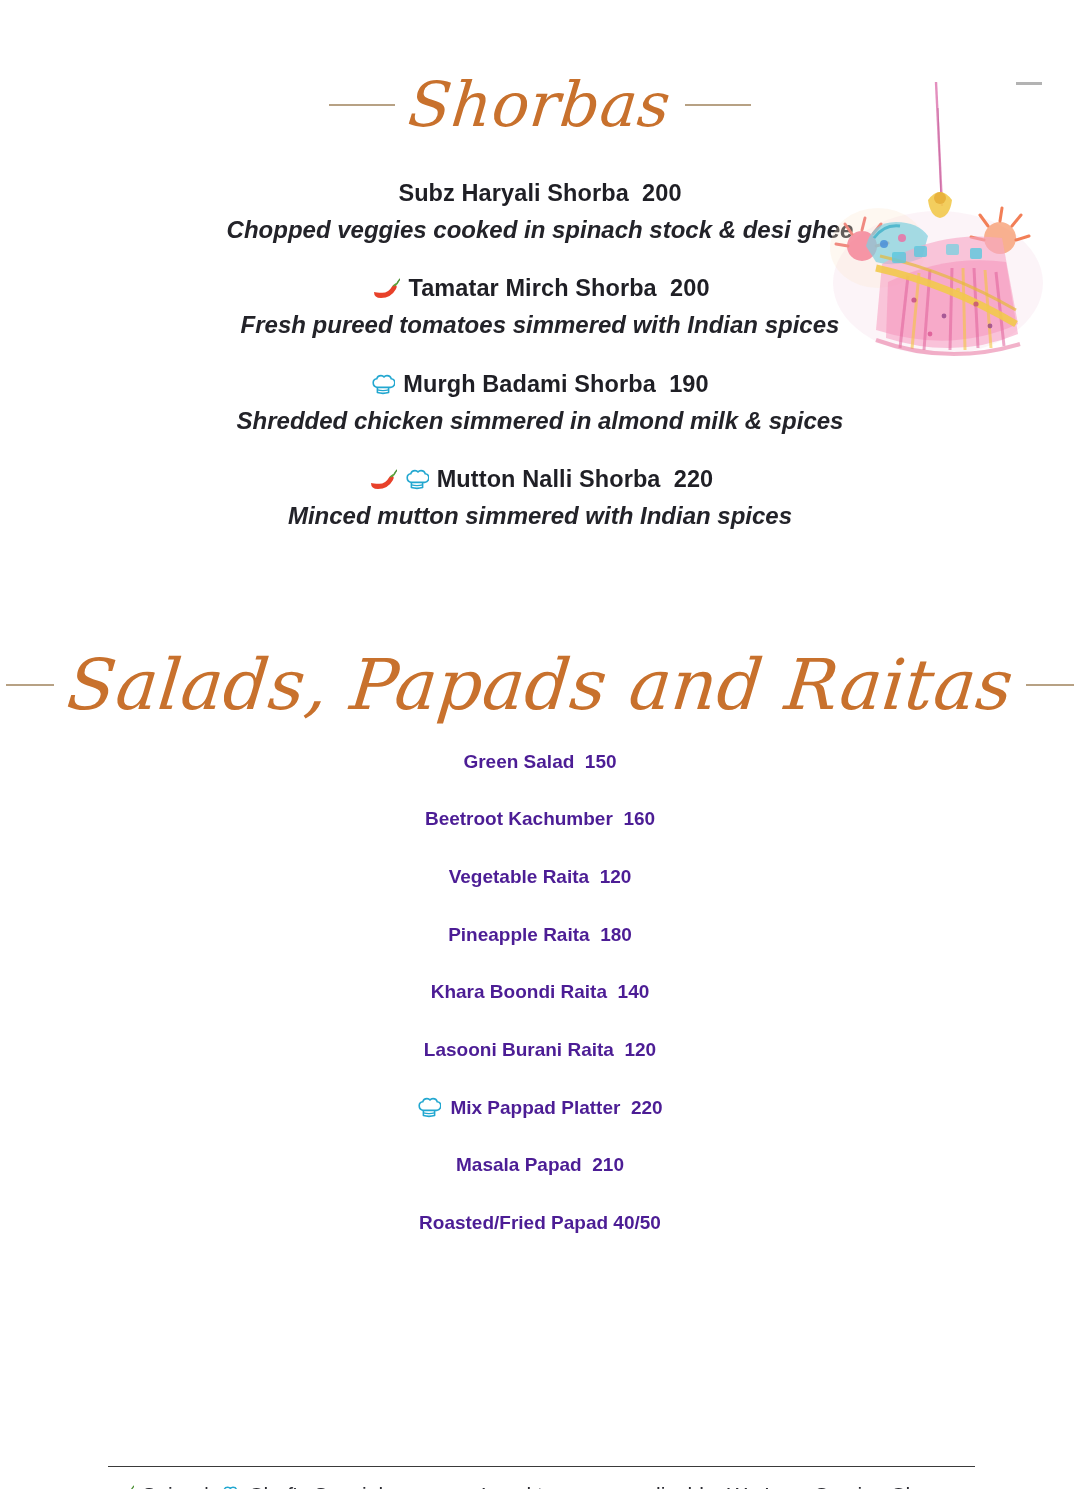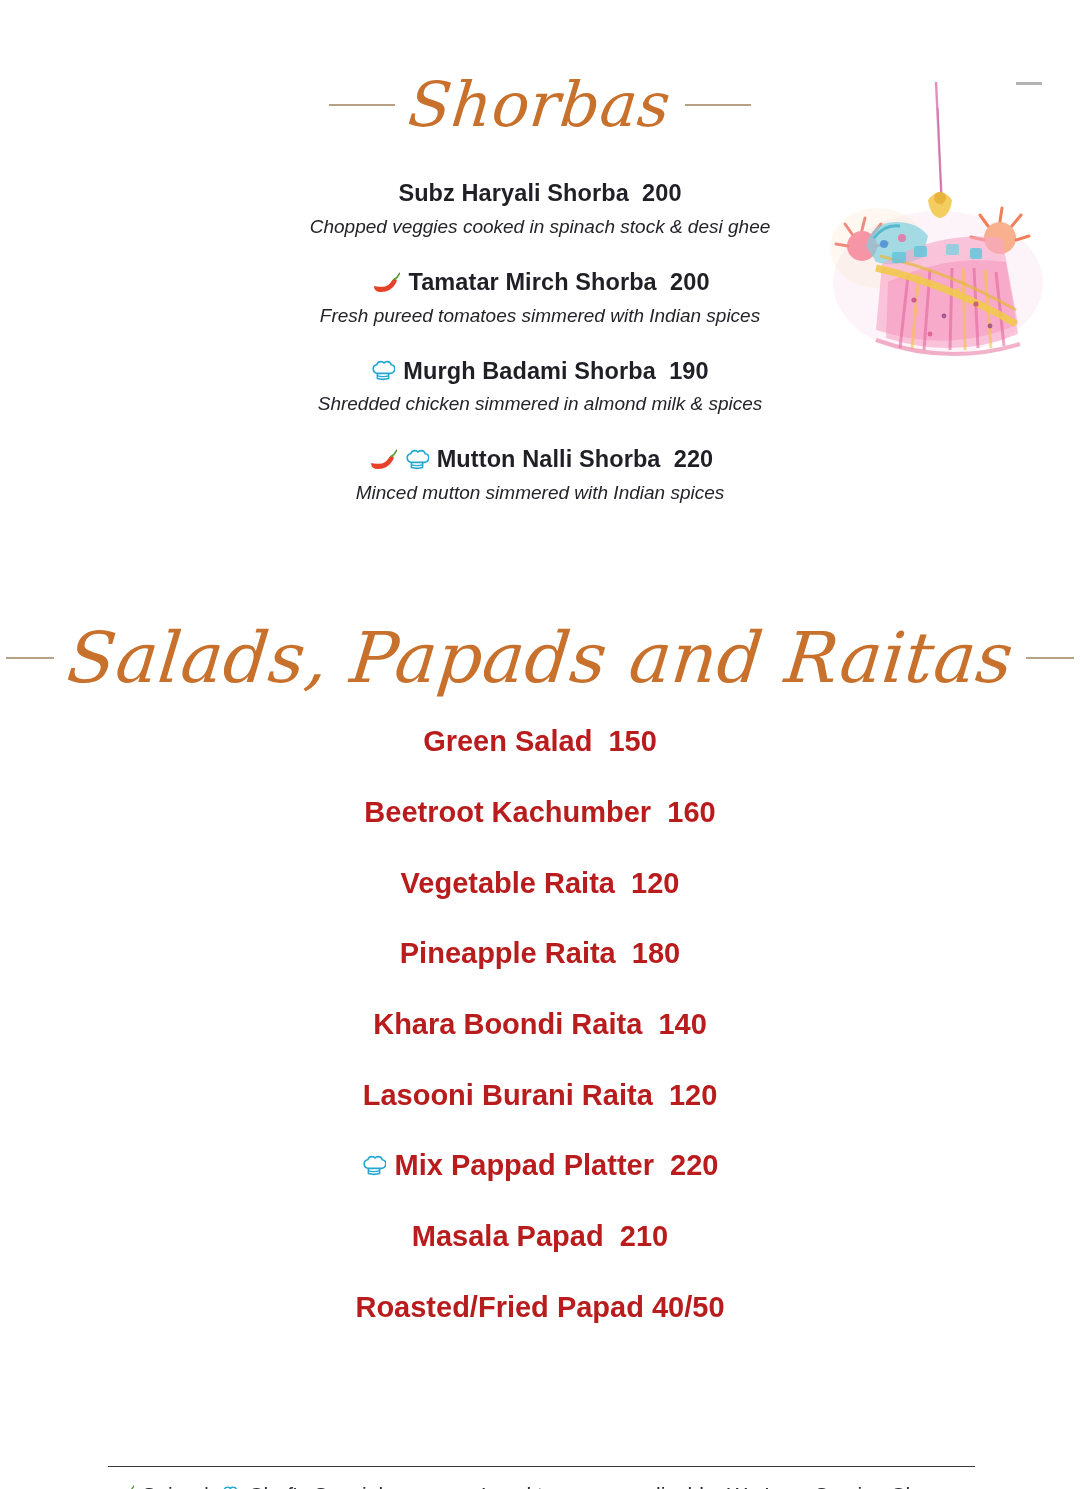--- a/index.html
+++ b/index.html
@@ -89,38 +89,38 @@
     color:#1f1f25;
     display:flex;
     align-items:center;
     justify-content:center;
     gap:8px;
     line-height:1.35;
   }
   .dish-title .name-price { white-space:pre; }
 
   .dish-desc {
-    font-size:19px;
+    font-size:24px;
     font-style:italic;
-    font-weight:400;
+    font-weight:700;
     color:#232329;
     margin-top:4px;
     line-height:1.32;
   }
 
   
   .item-list { margin-top:30px; }
   .item-row {
     display:flex;
     align-items:center;
     justify-content:center;
     gap:9px;
-    font-size:29px;
+    font-size:19px;
     font-weight:700;
-    color:#b91c1c;
+    color:#4c1d95;
     line-height:1.3;
     margin-bottom:33px;
   }
   .item-row:last-child { margin-bottom:12px; }
   .item-row .name-price { white-space:pre; }
 
   
   .icon { display:inline-flex; align-items:center; flex:0 0 auto; }
   .icon-chili  { width:30px; height:22px; }
   .icon-chef   { width:24px; height:24px; }

